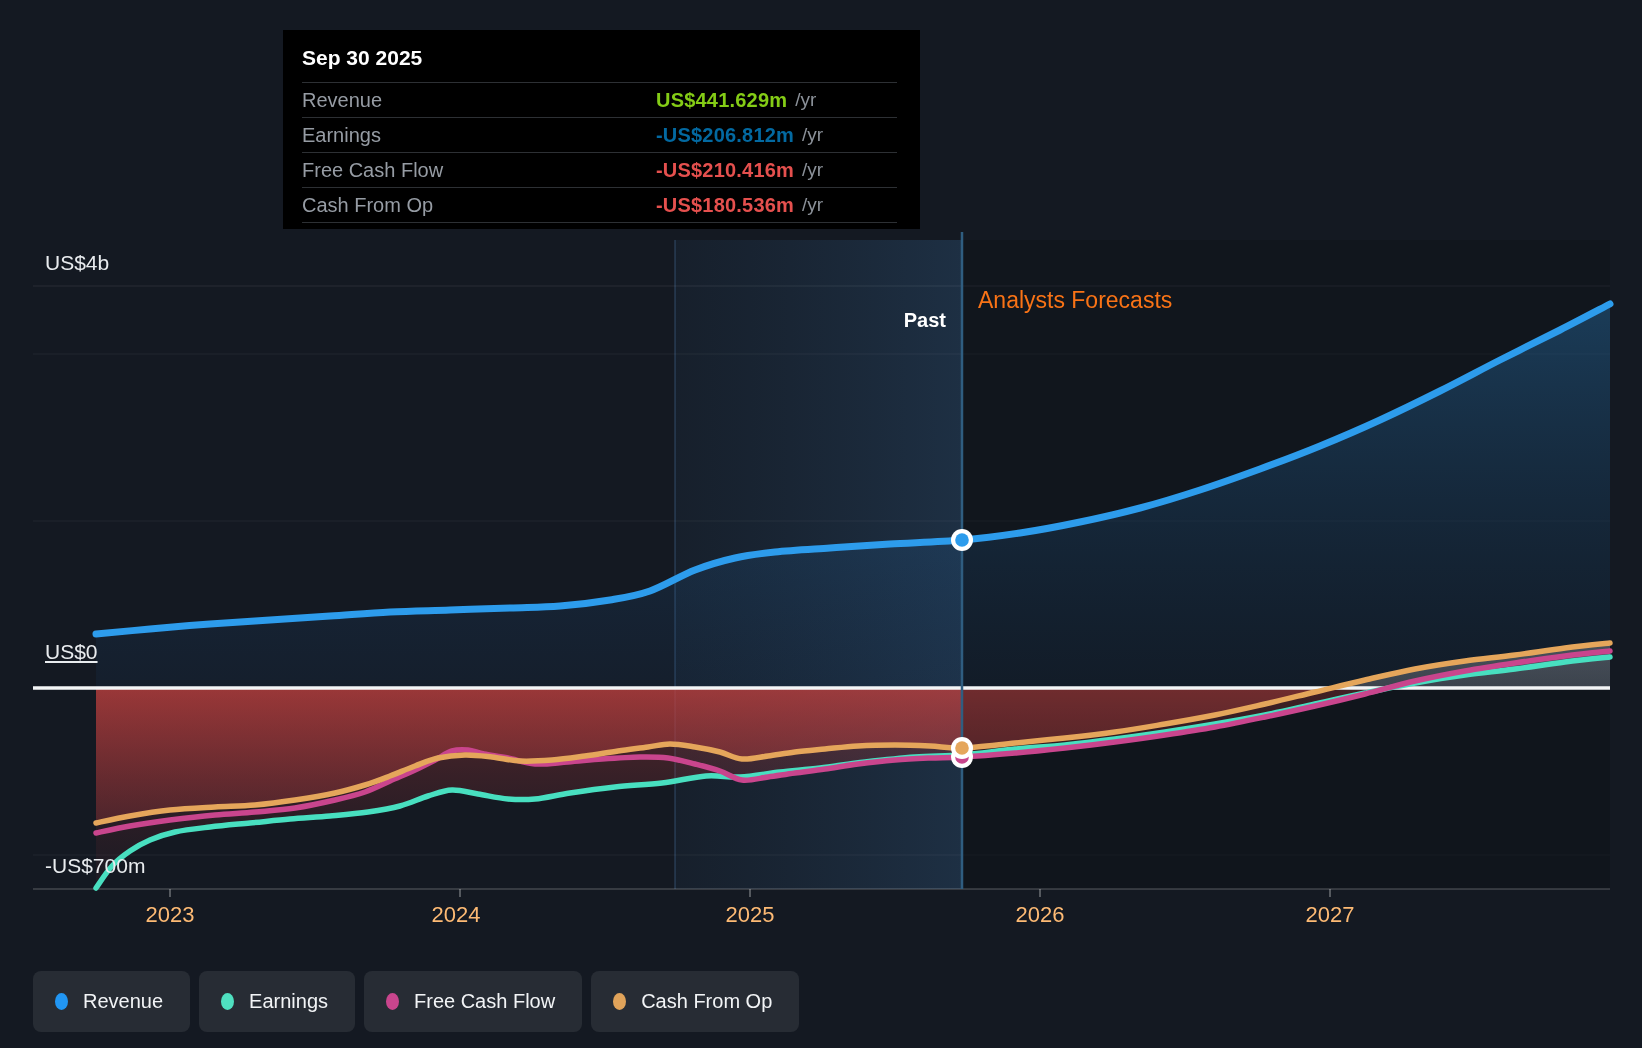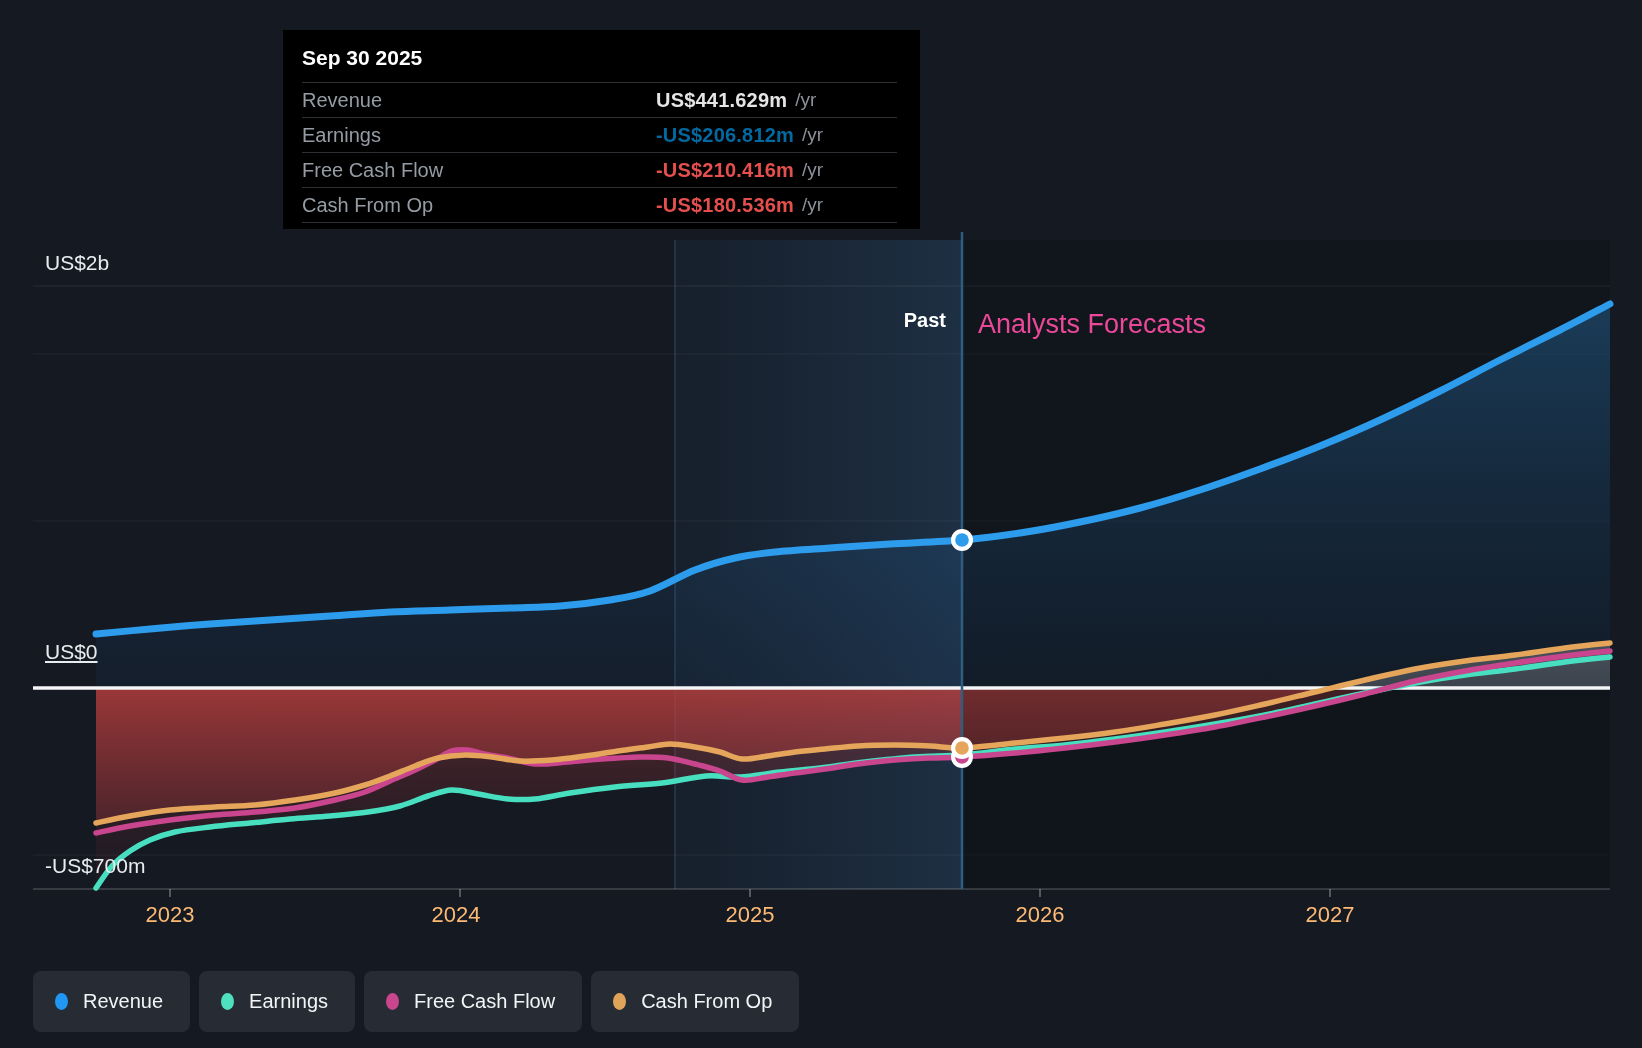--- a/index.html
+++ b/index.html
@@ -22,21 +22,21 @@
   .t-row{display:flex;align-items:center;height:34px;margin:0 19px;border-top:1px solid #2d3034;}
   .t-row:last-child{border-bottom:1px solid #2d3034;}
   .t-label{color:#969ca4;font-size:20px;flex:0 0 354px;}
   .t-value{font-size:20px;font-weight:bold;letter-spacing:.2px;}
   .t-unit{color:#8b9199;font-size:19px;font-weight:400;margin-left:8px;}
 
   
   .y-label{position:absolute;left:45px;transform:translateY(-50%);color:#e9ecef;font-size:21px;font-weight:500;z-index:4;}
   .x-label{position:absolute;top:915px;transform:translate(-50%,-50%);color:#fdba74;font-size:22px;font-weight:400;z-index:4;}
   .past-label{position:absolute;top:320px;right:696px;transform:translateY(-50%);color:#ffffff;font-weight:bold;font-size:20px;z-index:4;}
-  .forecast-label{position:absolute;top:324px;left:978px;transform:translateY(-50%);color:#ec4899;font-size:27px;z-index:4;}
+  .forecast-label{position:absolute;top:300px;left:978px;transform:translateY(-50%);color:#f97316;font-size:23px;z-index:4;}
 
   
   .legend{position:absolute;left:33px;top:971px;display:flex;gap:9px;z-index:5;}
   .chip{height:61px;background:#272c34;border-radius:8px;display:flex;align-items:center;padding:0 27px 0 22px;cursor:pointer;}
   .dot{width:13px;height:17px;border-radius:50%;margin-right:15px;flex:none;}
   .chip-label{color:#f2f4f6;font-size:20px;white-space:nowrap;}
 </style>
 </head>
 <body>
 
@@ -103,42 +103,42 @@
         <circle cx="962" cy="748" r="11" fill="#ffffff"></circle>
         <circle cx="962" cy="748" r="6.8" fill="#e5a65b"></circle>
       </g>
       <g>
         <circle cx="962" cy="540" r="11" fill="#ffffff"></circle>
         <circle cx="962" cy="540" r="6.8" fill="#2d9cec"></circle>
       </g>
     </svg>
 
   <div id="y-labels">
-      <div class="y-label" style="top: 263px;">US$2b</div>
+      <div class="y-label" style="top: 263px;">US$4b</div>
       <div class="y-label" style="top: 652px; text-decoration: underline;">US$0</div>
       <div class="y-label" style="top: 866px;">-US$700m</div>
     </div>
 
   <div id="x-labels">
       <div class="x-label" style="left: 170px;">2023</div>
       <div class="x-label" style="left: 456px;">2024</div>
       <div class="x-label" style="left: 750px;">2025</div>
       <div class="x-label" style="left: 1040px;">2026</div>
       <div class="x-label" style="left: 1330px;">2027</div>
     </div>
 
   <div class="past-label">Past</div>
   <div class="forecast-label">Analysts Forecasts</div>
 
   <div class="tooltip">
     <div class="tooltip-title">Sep 30 2025</div>
     <div id="tooltip-rows">
         <div class="t-row">
           <div class="t-label">Revenue</div>
-          <div class="t-value" style="color: #e5e5e5;">US$441.629m</div>
+          <div class="t-value" style="color: #84cc16;">US$441.629m</div>
           <div class="t-unit">/yr</div>
         </div>
         <div class="t-row">
           <div class="t-label">Earnings</div>
           <div class="t-value" style="color: #0369a1;">-US$206.812m</div>
           <div class="t-unit">/yr</div>
         </div>
         <div class="t-row">
           <div class="t-label">Free Cash Flow</div>
           <div class="t-value" style="color: rgb(229, 80, 78);">-US$210.416m</div>

